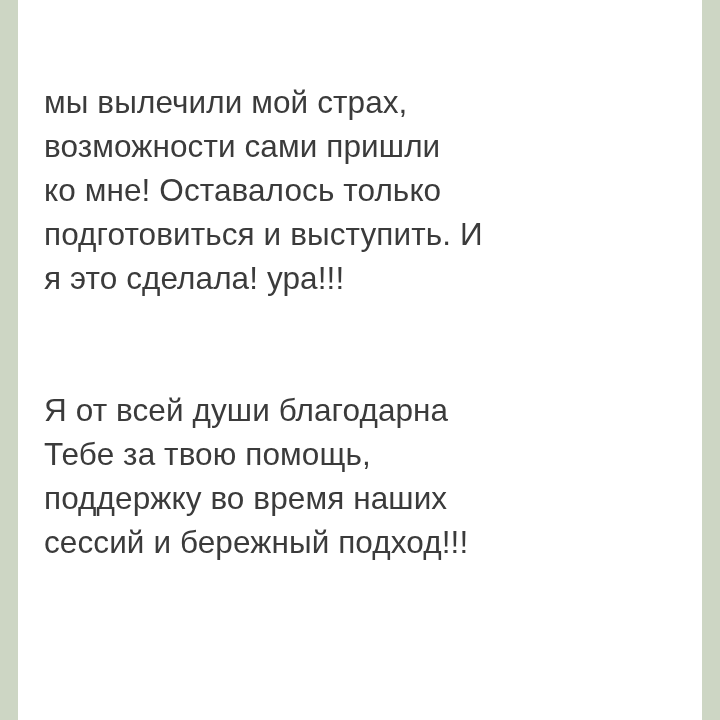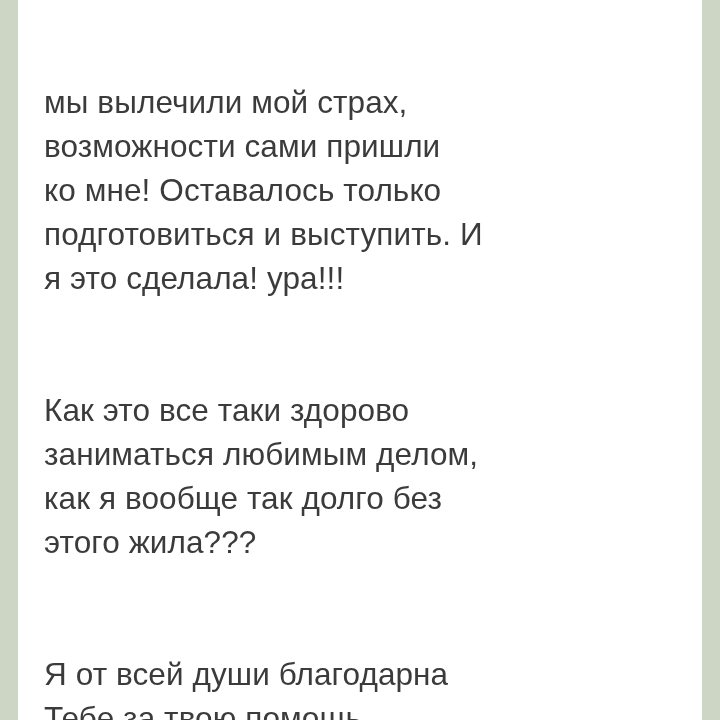--- a/index.html
+++ b/index.html
@@ -63,24 +63,20 @@
   <div class="left-edge"></div>
   <div class="right-edge"></div>
 
   <div class="message-bubble">
     <div class="message-text">
       <div class="para">мы вылечили мой страх,
 возможности сами пришли
 ко мне! Оставалось только
 подготовиться и выступить. И
 я это сделала! ура!!!</div>
-      <div class="para">Как это все таки здорово
-заниматься любимым делом,
-как я вообще так долго без
-этого жила???</div>
       <div class="para">Я от всей души благодарна
 Тебе за твою помощь,
 поддержку во время наших
 сессий и бережный подход!!!</div>
       
     </div>
   </div>
 </div>
 
 </body></html>

